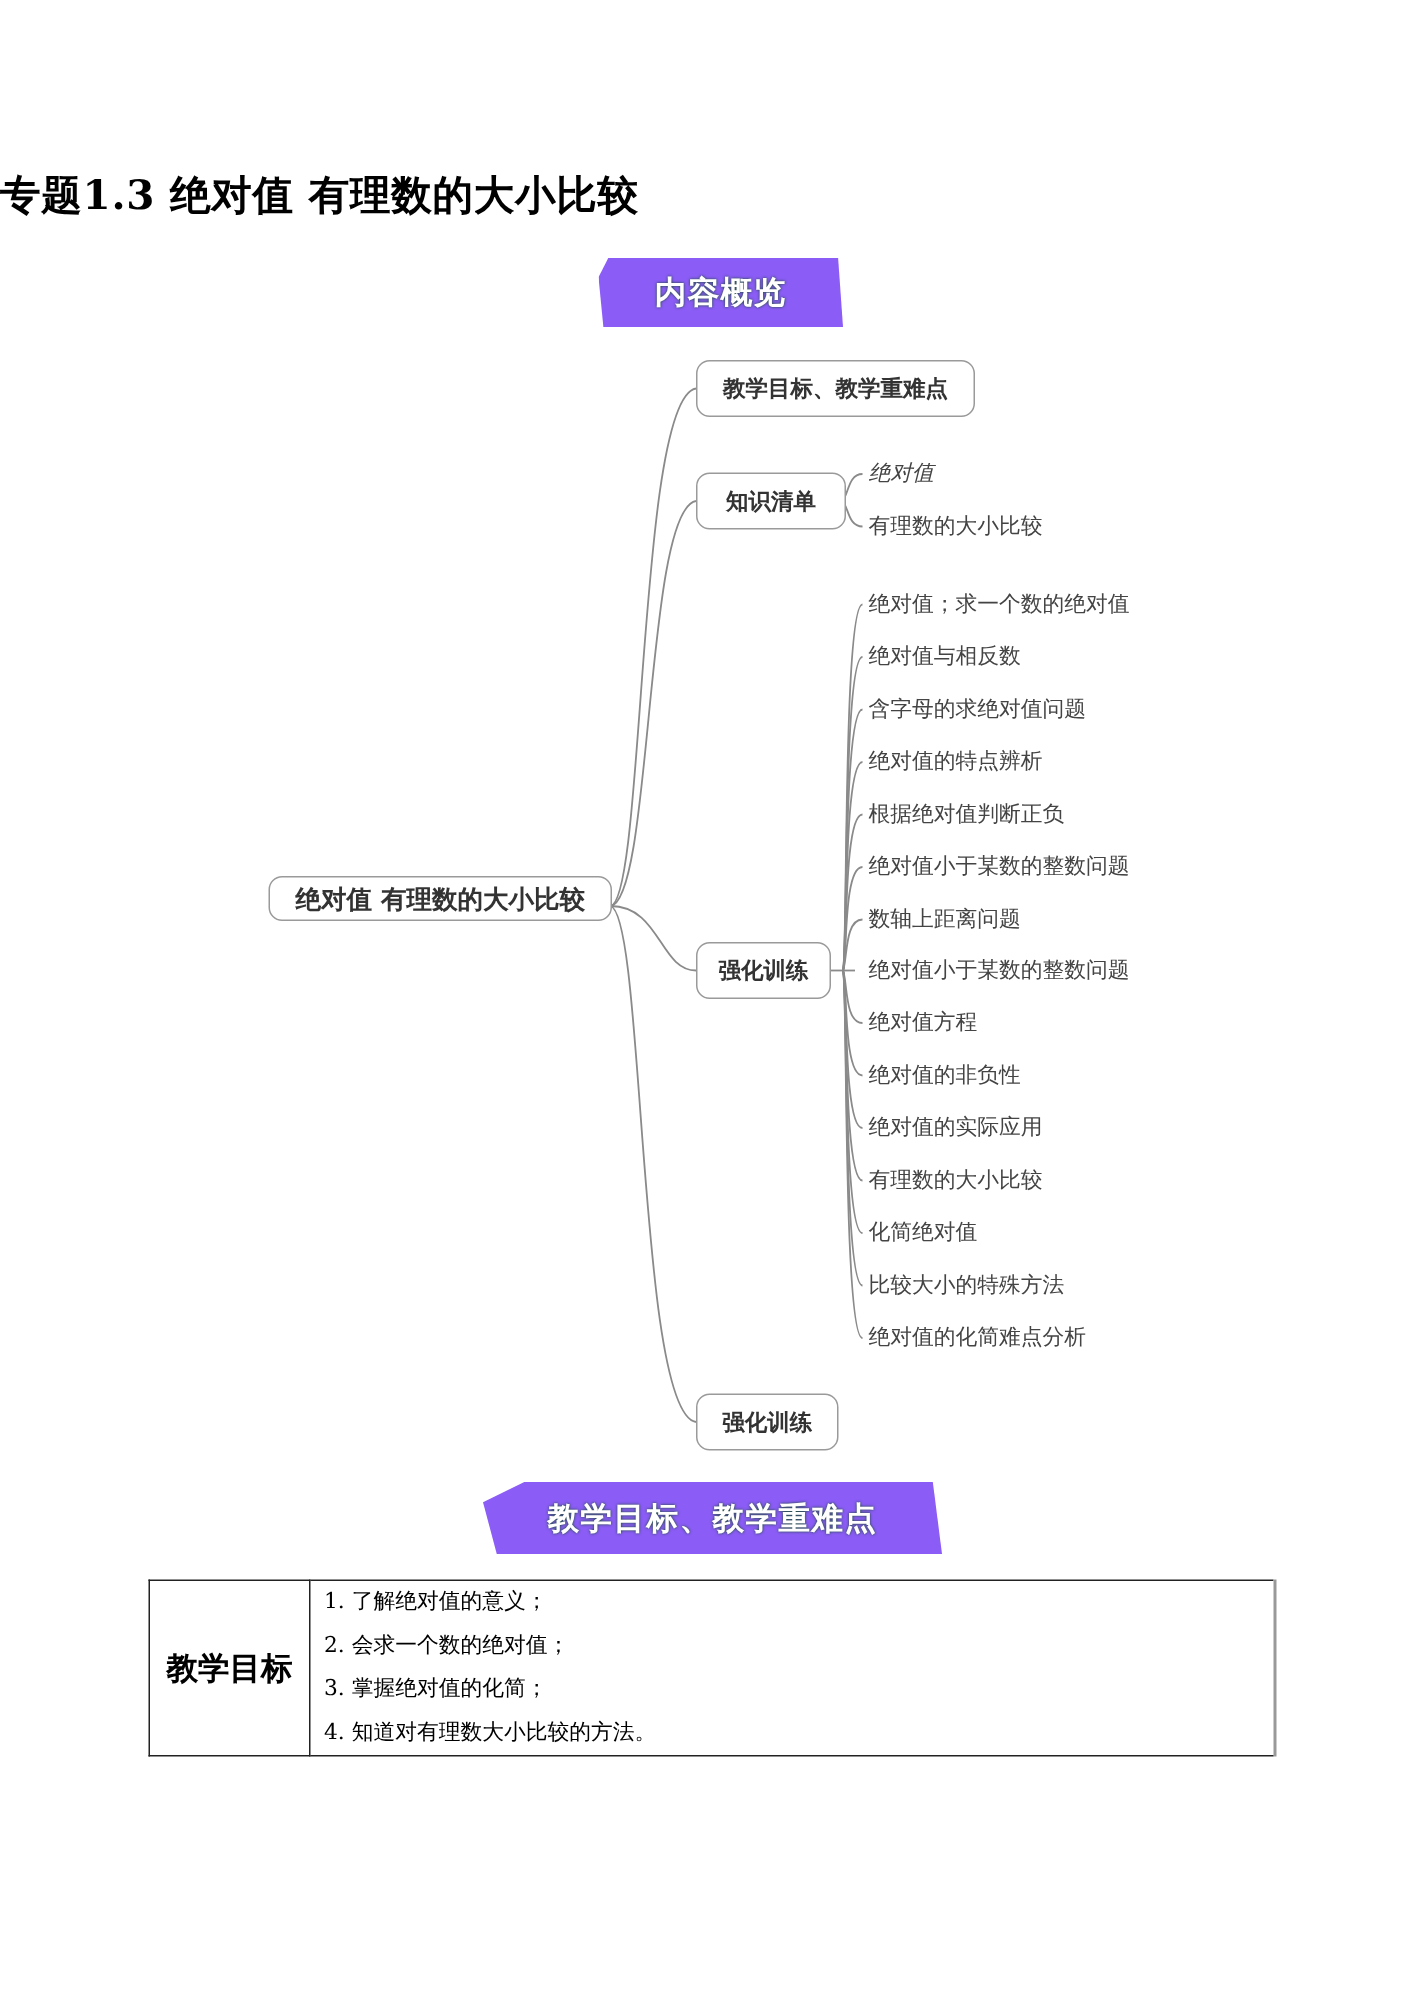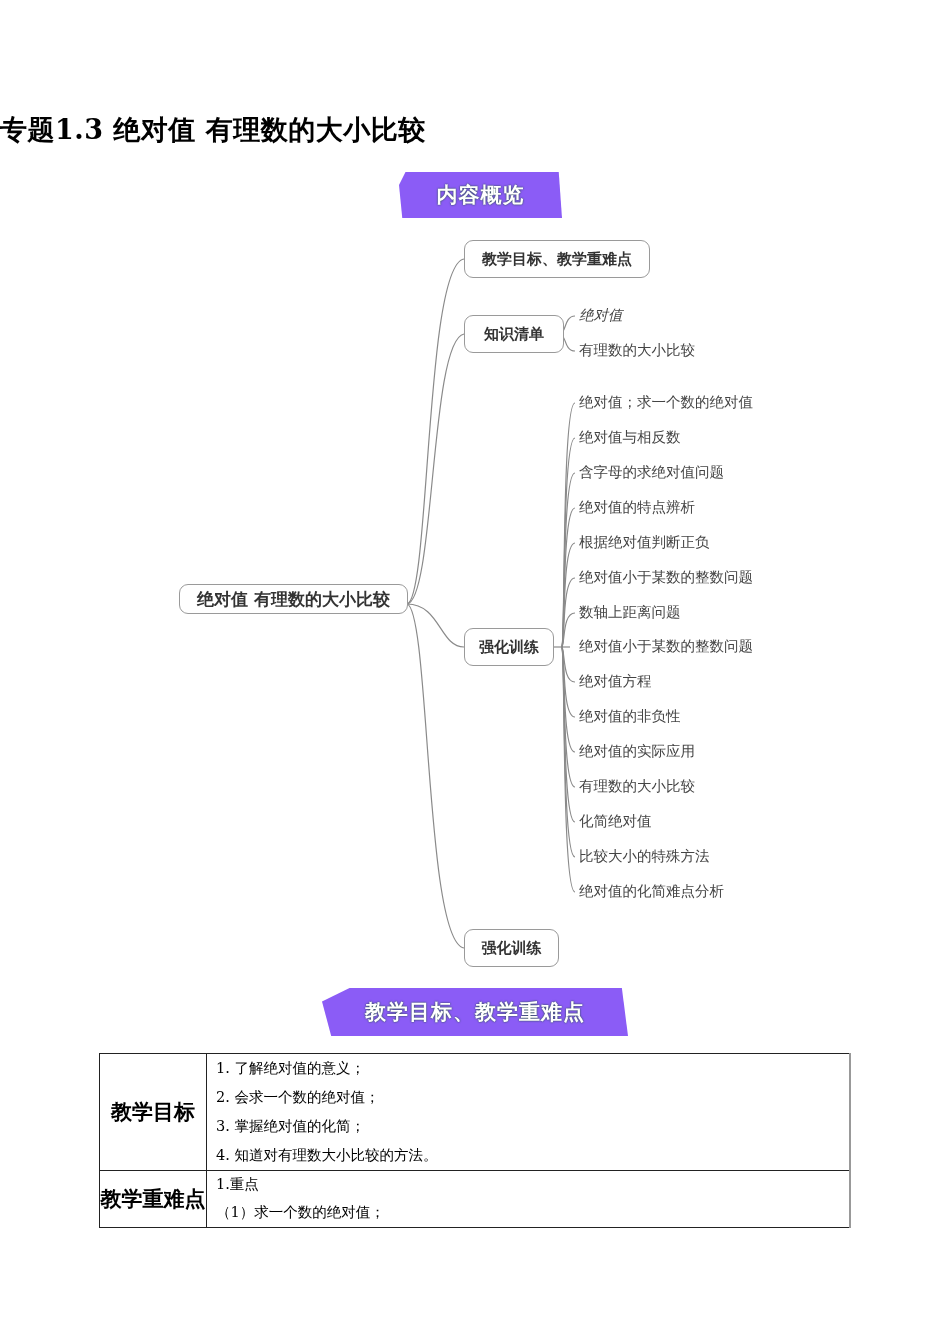--- a/index.html
+++ b/index.html
@@ -120,21 +120,14 @@
   <tbody>
       <tr>
     <td class="label">教学目标</td>
     <td class="content">
       <div class="line">1.  了解绝对值的意义；</div>
       <div class="line">2.  会求一个数的绝对值；</div>
       <div class="line">3.  掌握绝对值的化简；</div>
       <div class="line">4.  知道对有理数大小比较的方法。</div>
     </td>
   </tr>
-  <tr>
-    <td class="label">教学重难点</td>
-    <td class="content">
-      <div class="line sm">1.重点</div>
-      <div class="line sm">（1）求一个数的绝对值；</div>
-    </td>
-  </tr>
 </tbody>
   </table>
 
 </body></html>

